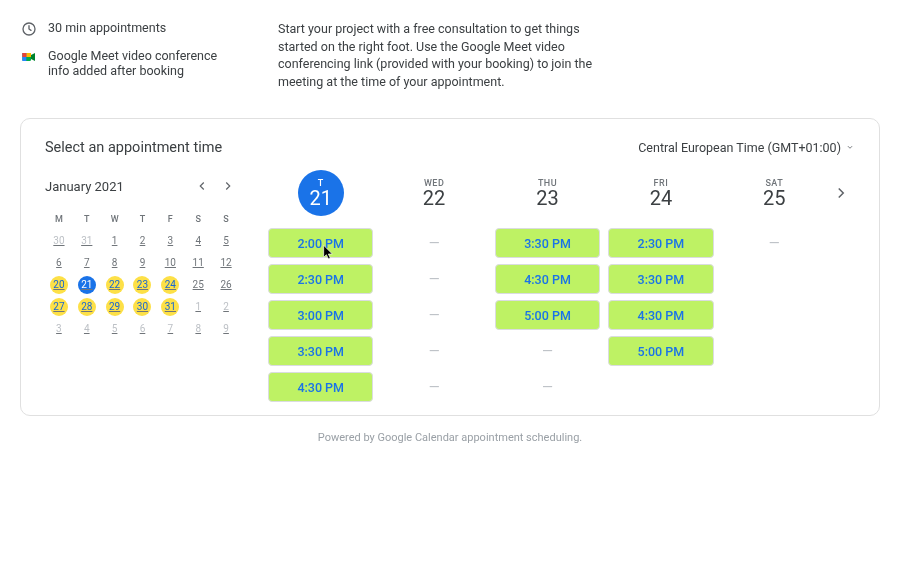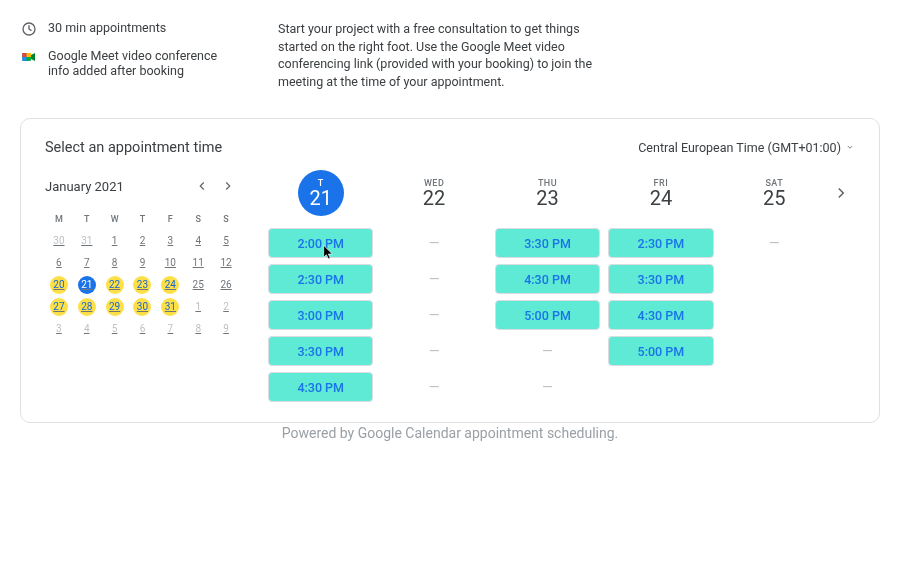--- a/index.html
+++ b/index.html
@@ -31,21 +31,21 @@
   .session-title { font-size: 18px; color: #202124; margin: 0 0 10px 0; }
   .meta-row { display: flex; gap: 40px; }
   .meta-left { display: flex; flex-direction: column; gap: 10px; font-size: 12.5px; color: #3c4043; }
   .meta-item { display: flex; align-items: flex-start; gap: 10px; }
   .meta-item .icon { width: 18px; height: 18px; flex-shrink: 0; display:flex; align-items:center; justify-content:center; }
   .meta-desc { font-size: 12.5px; color: #3c4043; max-width: 330px; line-height: 1.4; }
 
   .card {
     border: 1px solid #e0e0e0;
     border-radius: 10px;
-    padding: 20px 24px 20px 24px;
+    padding: 20px 24px 13px 24px;
     margin-top: 28px;
   }
   .card-top { display: flex; justify-content: space-between; align-items: center; margin-bottom: 14px; }
   .card-title { font-size: 14.5px; color: #3c4043; }
   .tz { font-size: 12.5px; color: #3c4043; display: inline-flex; align-items: center; gap: 4px; cursor: pointer; }
 
   .main { display: flex; gap: 28px; }
 
   
   .minical { width: 195px; flex-shrink: 0; }
@@ -75,35 +75,35 @@
     height: 46px; width: 46px; border-radius: 50%;
     display:flex; flex-direction:column; align-items:center; justify-content:center;
     margin-bottom: 6px;
   }
   .dayhead .wd { font-size: 9px; font-weight:500; color:#70757a; letter-spacing:0.5px; }
   .dayhead .dn { font-size: 20px; color:#3c4043; line-height:1; }
   .dayhead.active { background:#1a73e8; }
   .dayhead.active .wd, .dayhead.active .dn { color:#fff; }
   .slot {
     width: 100%; height: 30px; border:1px solid #dadce0; border-radius:4px;
-    background:#5eead4; color:#1a73e8; font-size:12.5px; font-weight:500;
+    background:#bef264; color:#1a73e8; font-size:12.5px; font-weight:500;
     display:flex; align-items:center; justify-content:center; cursor:pointer;
     position:relative;
   }
   .noslot { height:30px; color:#bdc1c6; font-size:14px; display:flex; align-items:center; justify-content:center; width:100%; }
   .navbtn {
     width: 28px; height: 46px; display:flex; align-items:center; justify-content:center;
     color:#5f6368; cursor:pointer; flex-shrink:0;
   }
 
   .cursor {
     position:absolute; width:16px; height:16px; pointer-events:none;
   }
 
-  .footer { text-align:center; font-size:14px; color:#9aa0a6; line-height:1.5; }
+  .footer { text-align:center; font-size:11px; color:#9aa0a6; margin-top:14px; line-height:1.5; }
   .footer a { color:#1a73e8; text-decoration:none; }
 </style>
 </head>
 <body>
 
 <div class="header">
   <div class="session-info">
     <div class="meta-row">
       <div class="meta-left">
         <div class="meta-item">

